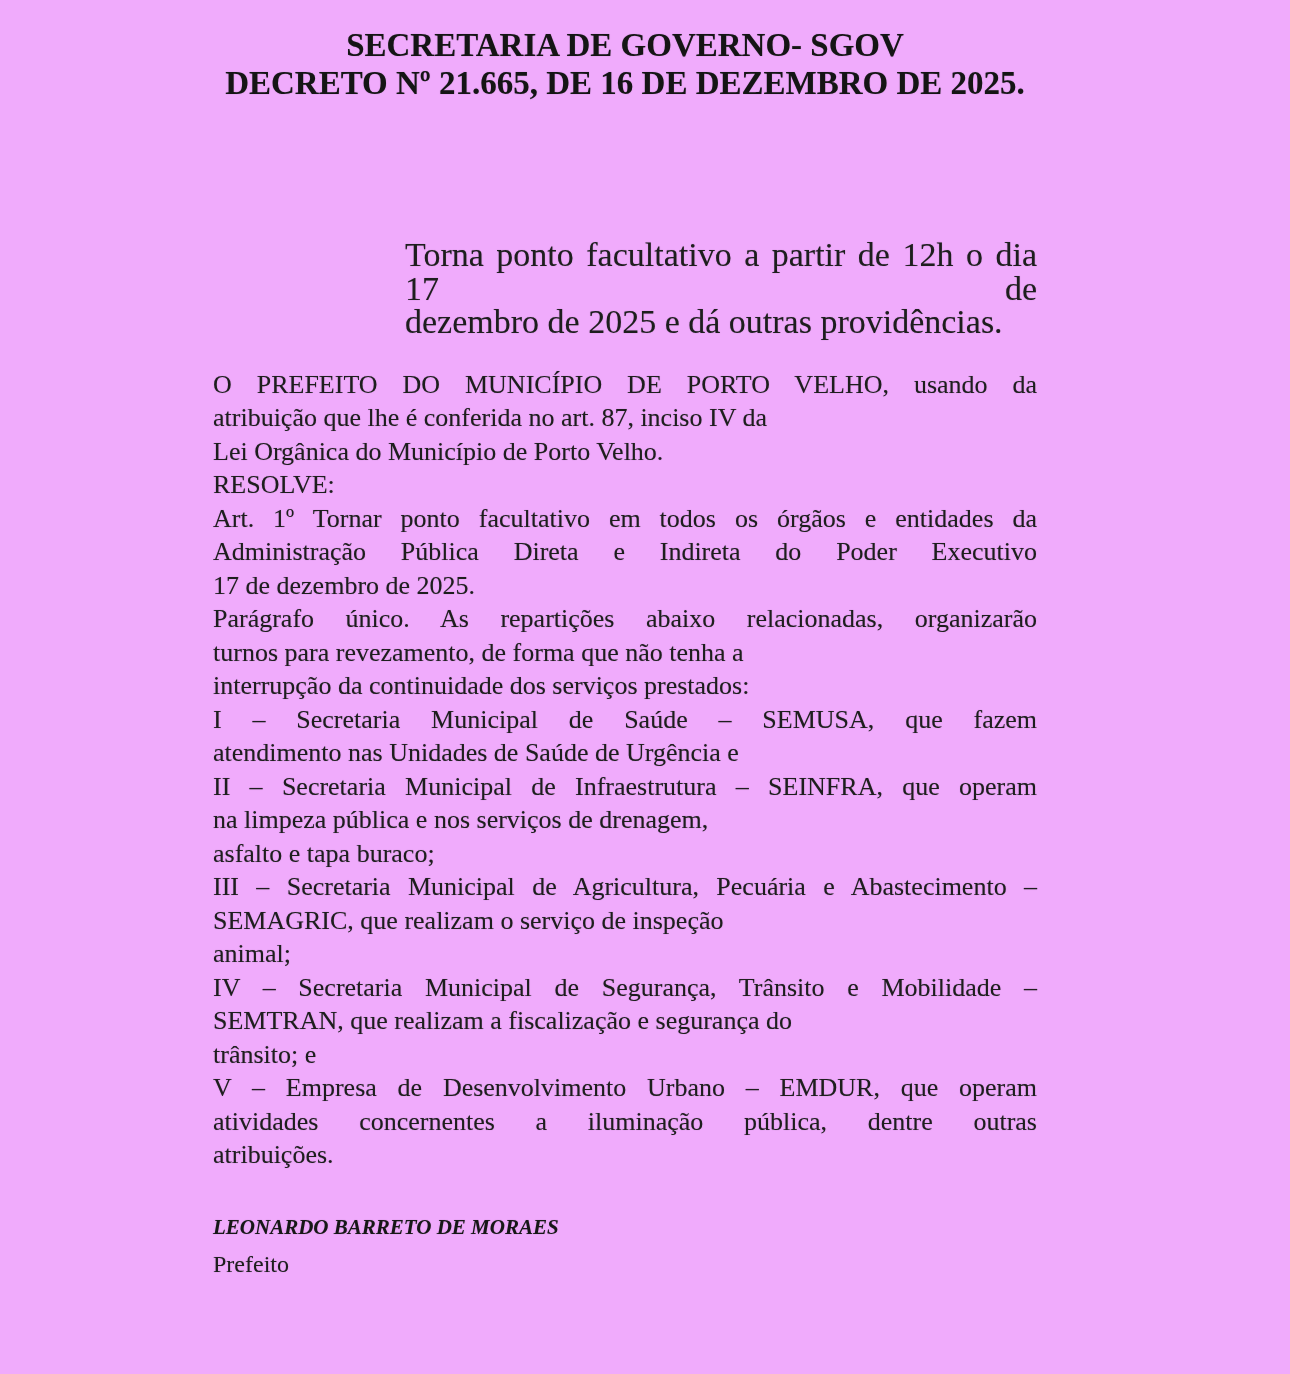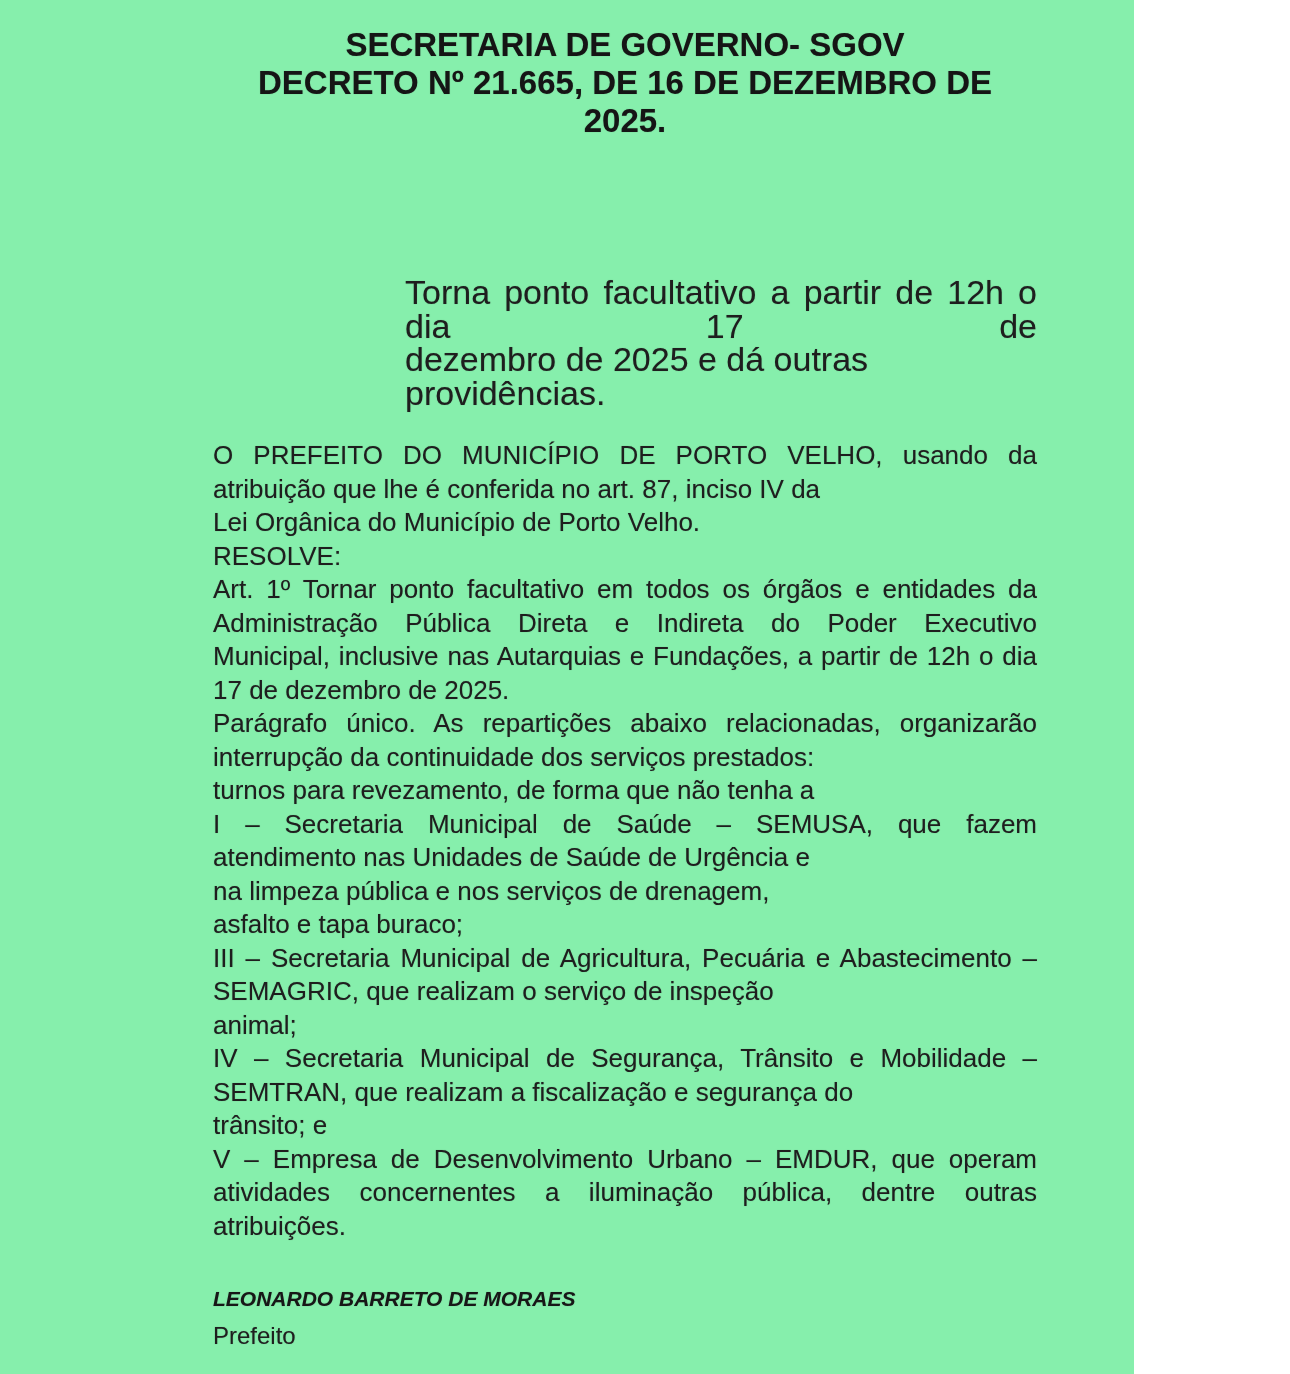--- a/index.html
+++ b/index.html
@@ -2,25 +2,25 @@
 <html><head>
 <meta charset="utf-8">
 <style>
   html, body {
     margin: 0;
     padding: 0;
     background: #ffffff;
   }
   .page {
     position: relative;
-    width: 1134px;
+    width: 1290px;
     height: 1374px;
-    background: #86efac;
+    background: #f0abfc;
     overflow: hidden;
-    font-family: Liberation Sans, sans-serif;
+    font-family: Liberation Serif, serif;
     color: #1e1e1e;
     text-shadow: 0 0 1px rgba(40,40,40,0.35);
   }
   .content {
     width: 824px;
     margin-left: 213px;
     padding-top: 26px;
   }
   .doc-header {
     text-align: center;
@@ -77,27 +77,27 @@
       <div class="line">dezembro de 2025 e dá outras providências.</div>
     </div>
 
     <div class="doc-body">
       <div class="line j">O PREFEITO DO MUNICÍPIO DE PORTO VELHO, usando da</div>
       <div class="line">atribuição que lhe é conferida no art. 87, inciso IV da</div>
       <div class="line">Lei Orgânica do Município de Porto Velho.</div>
       <div class="line">RESOLVE:</div>
       <div class="line j">Art. 1º Tornar ponto facultativo em todos os órgãos e entidades da</div>
       <div class="line j">Administração Pública Direta e Indireta do Poder Executivo</div>
-      <div class="line j">Municipal, inclusive nas Autarquias e Fundações, a partir de 12h o dia</div>
       <div class="line">17 de dezembro de 2025.</div>
       <div class="line j">Parágrafo único. As repartições abaixo relacionadas, organizarão</div>
+      <div class="line">turnos para revezamento, de forma que não tenha a</div>
       <div class="line">interrupção da continuidade dos serviços prestados:</div>
-      <div class="line">turnos para revezamento, de forma que não tenha a</div>
       <div class="line j">I – Secretaria Municipal de Saúde – SEMUSA, que fazem</div>
       <div class="line">atendimento nas Unidades de Saúde de Urgência e</div>
+      <div class="line j">II – Secretaria Municipal de Infraestrutura – SEINFRA, que operam</div>
       <div class="line">na limpeza pública e nos serviços de drenagem,</div>
       <div class="line">asfalto e tapa buraco;</div>
       <div class="line j">III – Secretaria Municipal de Agricultura, Pecuária e Abastecimento –</div>
       <div class="line">SEMAGRIC, que realizam o serviço de inspeção</div>
       <div class="line">animal;</div>
       <div class="line j">IV – Secretaria Municipal de Segurança, Trânsito e Mobilidade –</div>
       <div class="line">SEMTRAN, que realizam a fiscalização e segurança do</div>
       <div class="line">trânsito; e</div>
       <div class="line j">V – Empresa de Desenvolvimento Urbano – EMDUR, que operam</div>
       <div class="line j">atividades concernentes a iluminação pública, dentre outras</div>

